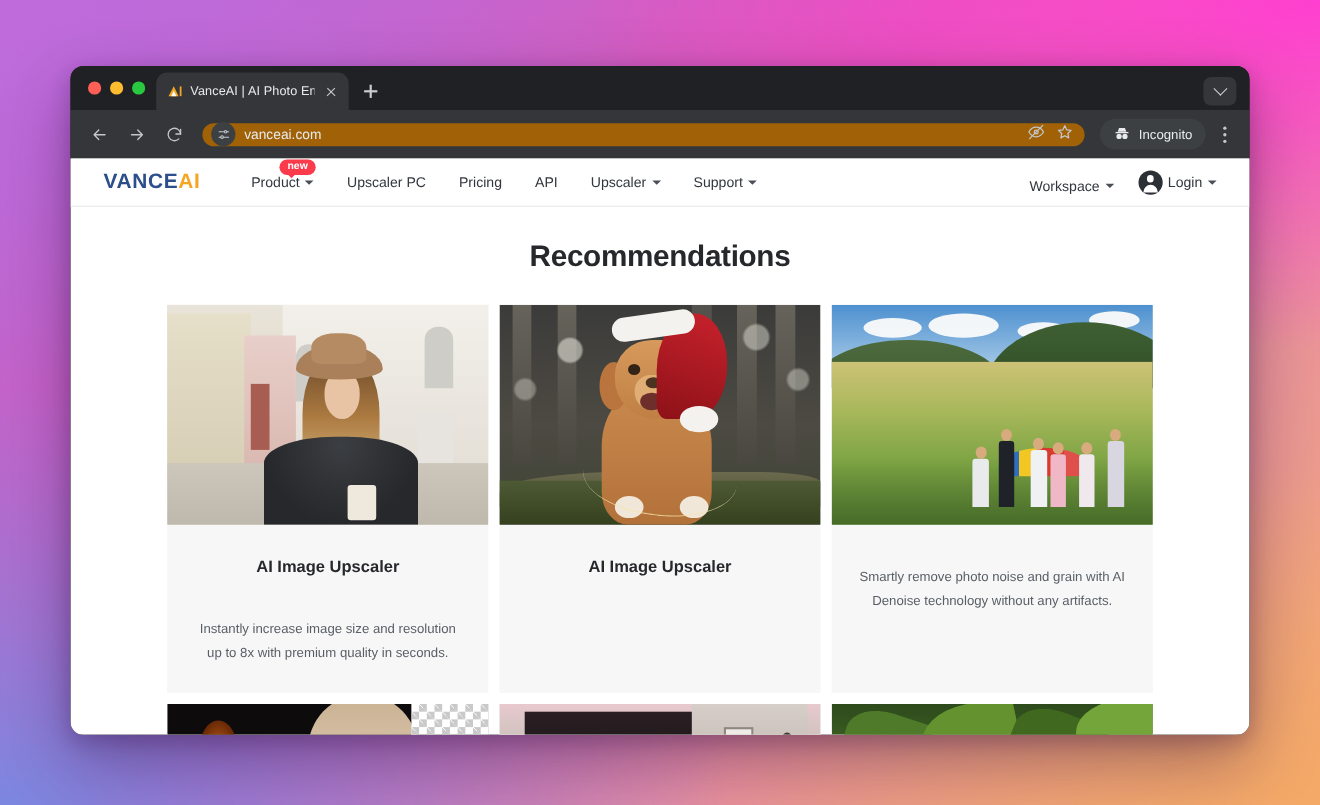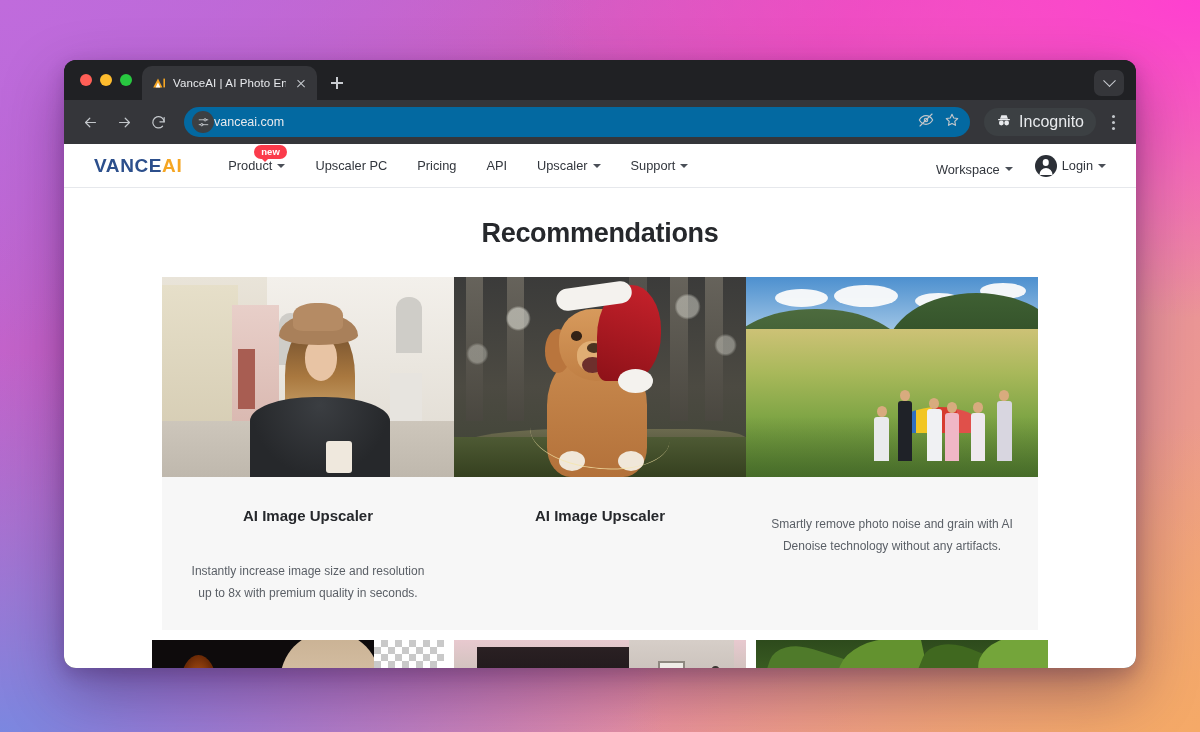--- a/index.html
+++ b/index.html
@@ -81,36 +81,36 @@
 
   
   .toolbar {
     height: 44px; flex: 0 0 44px; background: #35363a;
     display: flex; align-items: center; padding: 0 10px; gap: 2px;
   }
   .navbtn { width: 32px; height: 32px; display: flex; align-items: center; justify-content: center; border-radius: 50%; }
   .icn { stroke: #c3c7cb; fill: none; stroke-width: 1.7; stroke-linecap: round; stroke-linejoin: round; }
 
   .omnibox {
-    flex: 1; height: 30px; margin: 0 8px; background: #0369a1;
+    flex: 1; height: 21px; margin: 0 8px; background: #a16207;
     border-radius: 16px; display: flex; align-items: center; padding: 0 6px 0 8px;
-    gap: 0; min-width: 0;
+    gap: 8px; min-width: 0;
   }
   .omni-chip {
     width: 22px; height: 22px; border-radius: 50%; background: #3c4043;
     display: flex; align-items: center; justify-content: center; flex: 0 0 22px;
   }
   .omni-url { color: #e8eaed; font-size: 12.5px; flex: 1; white-space: nowrap; overflow: hidden; }
   .omni-right { display: flex; align-items: center; gap: 10px; padding-right: 4px; }
 
   .incognito-pill {
     height: 28px; border-radius: 14px; background: #3c4043;
     display: flex; align-items: center; gap: 7px; padding: 0 12px; margin-left: 4px;
   }
-  .incognito-pill span { color: #e8eaed; font-size: 16px; white-space: nowrap; }
+  .incognito-pill span { color: #e8eaed; font-size: 12px; white-space: nowrap; }
   .kebab { width: 26px; height: 32px; display: flex; flex-direction: column;
            align-items: center; justify-content: center; gap: 3px; margin-left: 2px; }
   .kebab i { width: 3px; height: 3px; border-radius: 50%; background: #c3c7cb; display: block; }
 
   
   .viewport { flex: 1; background: #ffffff; overflow: hidden; position: relative; }
 
   .site-nav {
     height: 44px; border-bottom: 1px solid #e6e8ec; background: #fff;
     display: flex; align-items: center; padding: 0 30px;
@@ -144,21 +144,21 @@
   .avatar-ic::after  { content:""; position:absolute; left:50%; bottom:2px; transform:translateX(-50%);
                        width:13px; height:7px; border-radius:7px 7px 0 0; background:#fff; }
 
   .page-title {
     text-align: center; font-size: 27px; font-weight: 700; color: #26282c;
     margin-top: 30px; letter-spacing: -.3px;
   }
 
   .cards {
     margin-top: 28px; padding: 0 108px;
-    display: grid; grid-template-columns: repeat(3, 292px); 
+    display: grid; grid-template-columns: repeat(3, 292px); gap: 10px;
     justify-content: center;
   }
   .card { background: #f7f7f7; overflow: hidden; }
   .card-img { width: 292px; height: 200px; position: relative; overflow: hidden; background: #ddd; }
   .card-title { text-align: center; font-size: 15px; font-weight: 700; color: #26282c; margin-top: 30px; }
   .card-desc {
     text-align: center; font-size: 12px; color: #5a5f66; line-height: 1.85;
     padding: 0 22px; margin-top: 36px; margin-bottom: 26px;
   }
 

